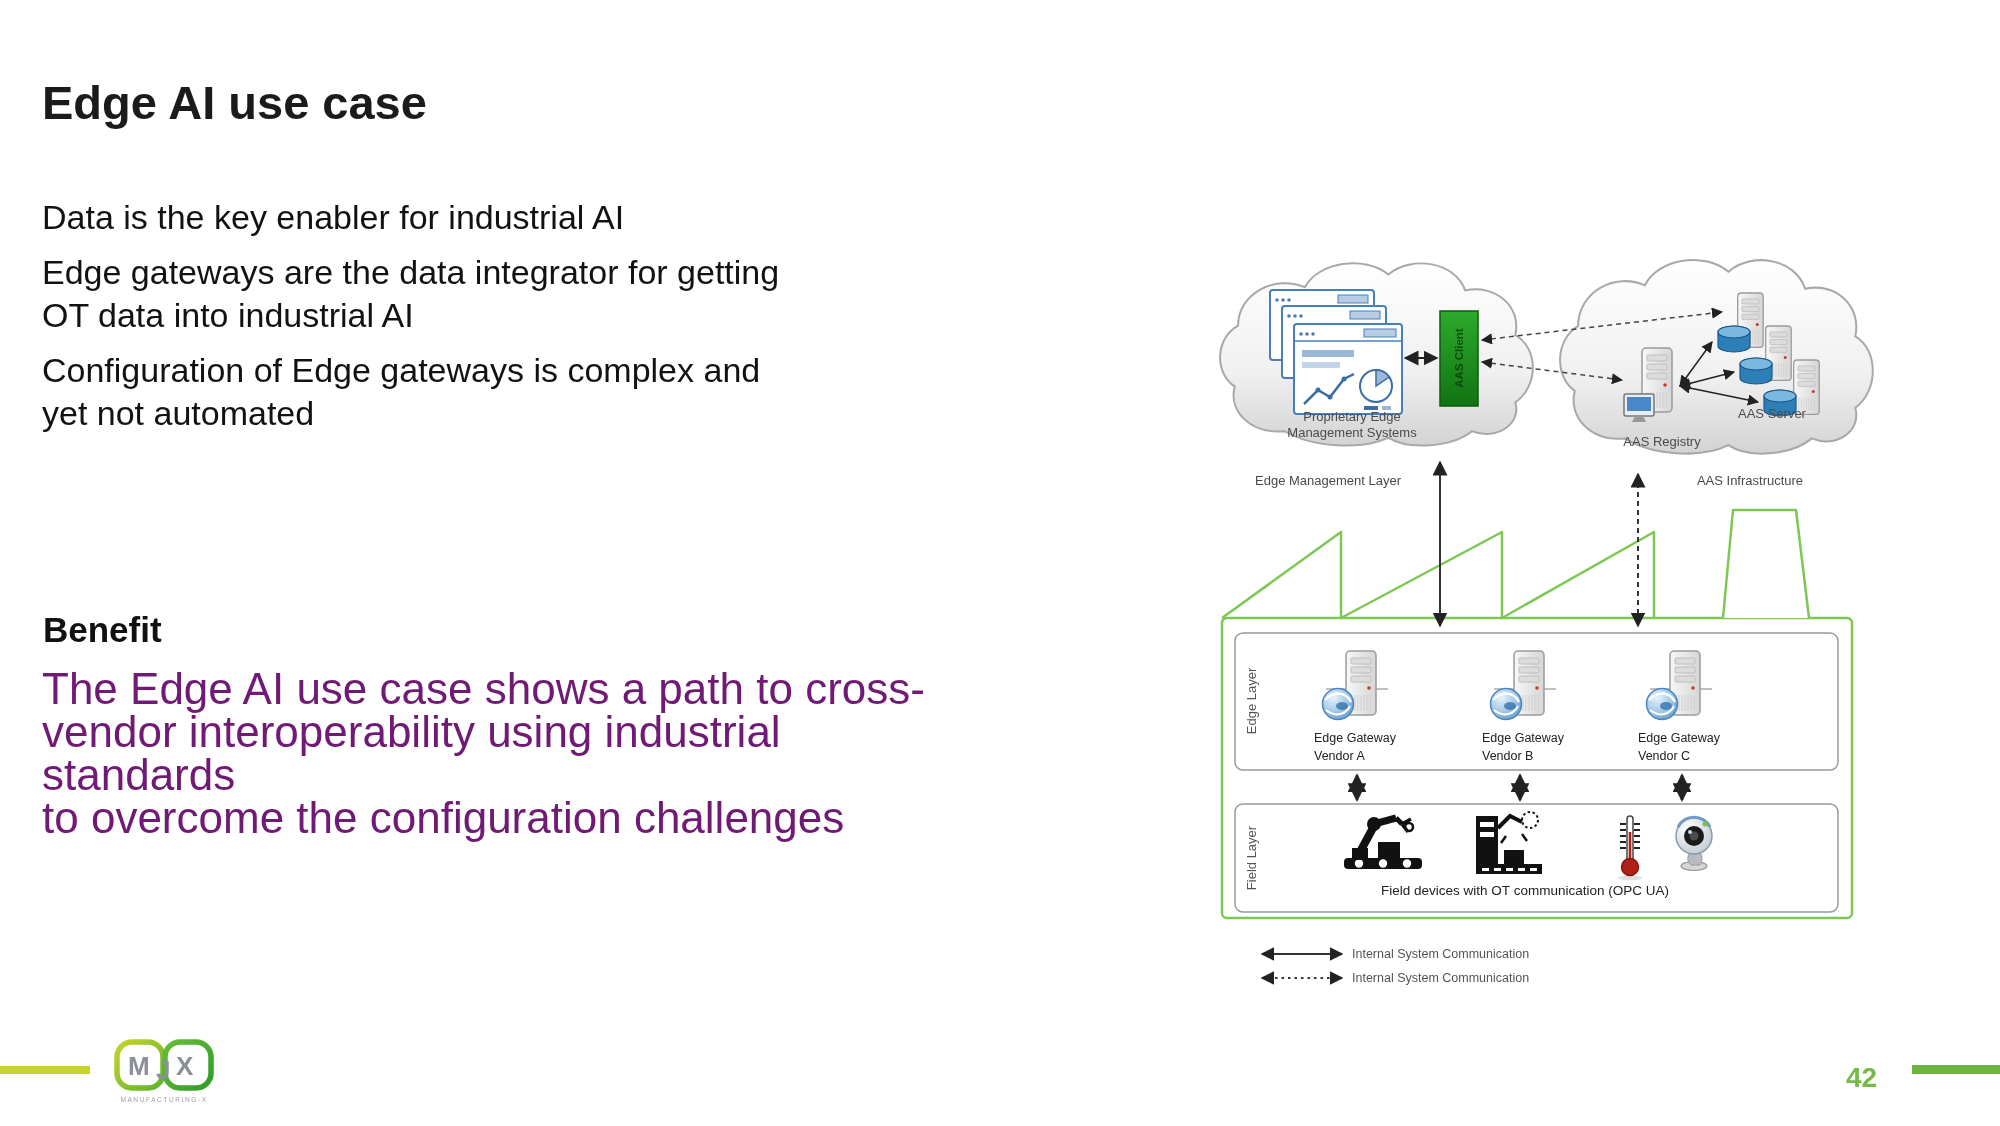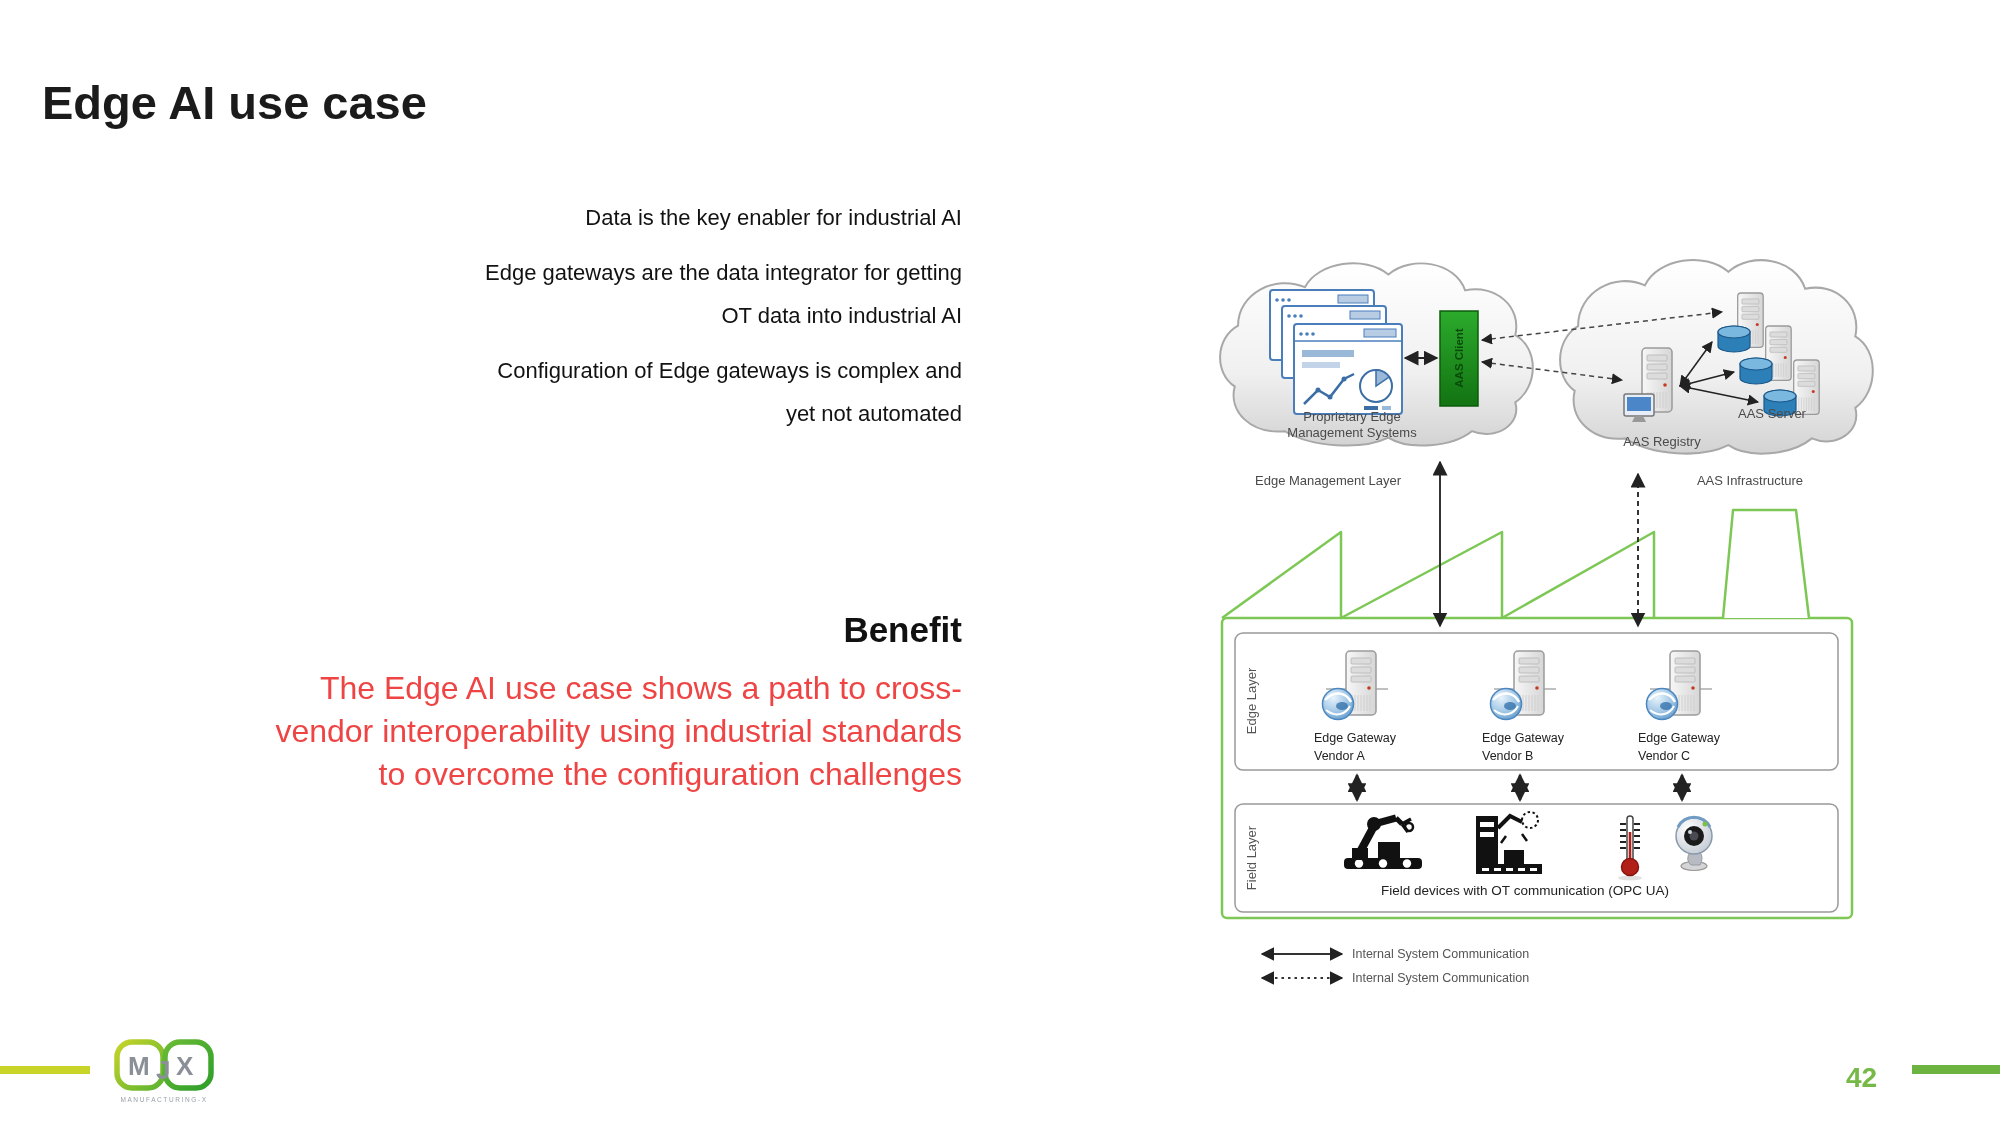--- a/index.html
+++ b/index.html
@@ -1,23 +1,23 @@
 <!DOCTYPE html>
 <html><head>
 <meta charset="utf-8">
 <style>
   html,body{margin:0;padding:0;background:#fff;}
   .slide{position:relative;width:2000px;height:1126px;background:#ffffff;overflow:hidden;
-         font-family:"Liberation Sans", sans-serif;color:#141414;text-align:right;}
+         font-family:"Liberation Sans", sans-serif;color:#141414;}
   .title{position:absolute;left:42px;top:44px;font-size:47px;line-height:56px;color:#1b1b1b;}
-  .bullets{position:absolute;left:42px;top:196px;width:920px;font-size:22px;line-height:43px;color:#121212;}
+  .bullets{position:absolute;left:42px;top:196px;width:920px;font-size:34px;line-height:43px;color:#121212;}
   .bullets p{margin:0 0 12px 0;white-space:pre-line;}
   .benefit{position:absolute;left:42px;top:608px;width:920px;}
   .benefit h2{margin:0 0 16px 1px;font-size:35px;line-height:43px;font-weight:bold;color:#111;}
-  .benefit p{margin:0;font-size:32px;line-height:43px;white-space:pre-line;color:#ef4444;}
+  .benefit p{margin:0;font-size:44px;line-height:43px;white-space:pre-line;color:#701a75;}
   .diagram{position:absolute;left:940px;top:190px;width:1060px;height:800px;}
   
   .lime-dash{position:absolute;left:0;top:1066px;width:90px;height:8px;background:#c9d428;}
   .logo{position:absolute;left:112px;top:1038px;width:104px;height:70px;}
   .page-num{position:absolute;left:1846px;top:1062px;font-size:28px;font-weight:bold;color:#76b947;}
   .green-bar{position:absolute;left:1912px;top:1065px;width:88px;height:9px;background:#6cb33f;}
   
   text{font-family:"Liberation Sans", sans-serif;}
   .cl{font-size:13px;fill:#4a4a4a;}
   .side{font-size:13px;fill:#555;}

